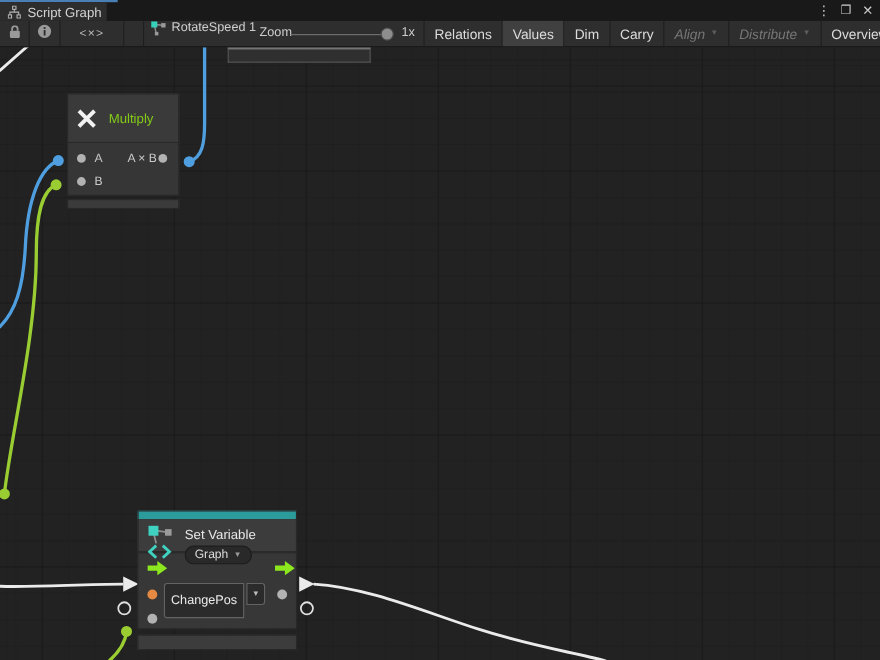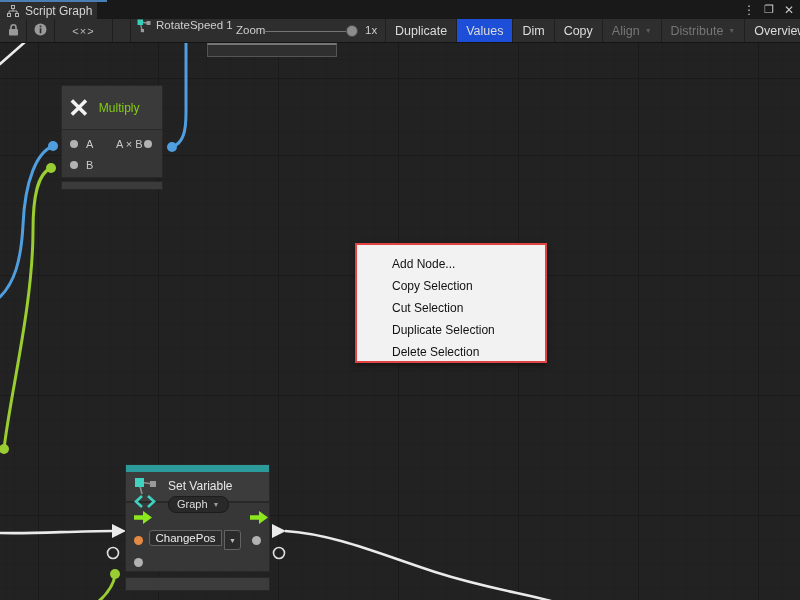--- a/index.html
+++ b/index.html
@@ -31,22 +31,22 @@
   .tb-graphref .label { font-size:11.5px; color:#cecece; margin-left:5px; }
   .tb-zoom-label { position:absolute; left:236px; top:5px; font-size:11.5px; color:#cecece; }
   .tb-zoom-track { position:absolute; left:264px; top:12px; width:93px; height:1px; background:#757575; }
   .tb-zoom-knob { position:absolute; left:346px; top:6px; width:12px; height:12px; border-radius:50%;
     background:#8d8d8d; border:1px solid #4a4a4a; }
   .tb-zoom-level { position:absolute; left:365px; top:5px; font-size:11.5px; color:#cecece;text-align:right; }
   .tb-right { position:absolute; left:385px; top:0; height:23px; display:flex; }
   .tb-right .rbtn { height:23px; display:flex; align-items:center; padding:0 9px; font-size:12.5px;
     border-right:1px solid #1f1f1f; white-space:nowrap; color:#dcdcdc; }
   .tb-right .rbtn:first-child { border-left:1px solid #1f1f1f; }
-  .tb-right .rbtn.active { background:#1d4ed8; }
-  .tb-right .rbtn.disabled { color:#767676; }
+  .tb-right .rbtn.active { background:#404040; }
+  .tb-right .rbtn.disabled { color:#767676;font-style:italic; }
   .tb-right .caret { font-size:7px; margin-left:5px; color:#8a8a8a; }
   .tb-right .rbtn.disabled .caret { color:#5d5d5d; }
 
   
   .canvas { position:absolute; left:0; top:43px; width:800px; height:557px; overflow:hidden;
     background-color:#222222;
     background-image:
       repeating-linear-gradient(to right, #1a1a1a 0 1px, transparent 1px 120px),
       repeating-linear-gradient(to bottom, #1a1a1a 0 1px, transparent 1px 120px),
       repeating-linear-gradient(to right, #1f1f1f 0 1px, transparent 1px 24px),
@@ -79,21 +79,21 @@
   .n-setvar .hdr { height:30px; background:#3c3c3c; display:flex; align-items:flex-start; border-top:none; }
   .n-setvar .hdr .hcol { margin-top:4px; }
   .n-setvar .title { font-size:12px; color:#e8e8e8; margin-top:3px; }
   .gbtn { margin-top:3px; display:inline-flex; align-items:center; background:#292929; border:1px solid #1c1c1c;
     border-radius:8px; padding:1px 8px 2px 8px; font-size:11px; color:#dcdcdc; }
   .gbtn .caret { font-size:7px; color:#9a9a9a; margin-left:5px; }
   .n-setvar .body { height:70px; background:#373737; }
   .n-setvar .row1 { position:relative; height:26px; }
   .n-setvar .row2 { position:relative; height:22px; }
   .n-setvar .row3 { position:relative; height:21px; }
-  .varsel { position:absolute; left:23px; top:1px; width:73px; height:16px; background:#2b2b2b;
+  .varsel { position:absolute; left:23px; top:1px; width:73px; height:32px; background:#2b2b2b;
     border:1px solid #636363; border-radius:3px 0 0 3px; display:flex; align-items:center; justify-content:center;
     font-size:11.5px; color:#ececec; }
   .varsel-caret { position:absolute; left:98px; top:1px; width:17px; height:20px; background:#2b2b2b;
     border:1px solid #636363; border-radius:0 3px 3px 0; display:flex; align-items:center; justify-content:center;
     font-size:7px; color:#bdbdbd; }
   .n-setvar .ftr { height:14px; background:#3c3c3c; margin-top:5px; }
 
   
   .ctx-menu { position:absolute; left:355px; top:200px; width:192px; height:120px; background:#f2f2f2;
     border:2px solid #e04343; padding-top:8px; box-shadow:0 2px 6px rgba(0,0,0,0.45); }
@@ -156,30 +156,30 @@
       </span>
       <span class="label">RotateSpeed 1</span>
     </div>
     <span class="tb-zoom-label">Zoom</span>
     <div class="tb-zoom-track"></div>
     <div class="tb-zoom-knob"></div>
     <span class="tb-zoom-level">1x</span>
 
     <div class="tb-right">
       <div class="rbtn">
-        <span>Duplicate</span>
+        <span>Relations</span>
       </div>
       <div class="rbtn active">
         <span>Values</span>
       </div>
       <div class="rbtn">
         <span>Dim</span>
       </div>
       <div class="rbtn">
-        <span>Copy</span>
+        <span>Carry</span>
       </div>
       <div class="rbtn disabled">
         <span>Align</span>
         <span class="caret">▼</span>
       </div>
       <div class="rbtn disabled">
         <span>Distribute</span>
         <span class="caret">▼</span>
       </div>
       <div class="rbtn">
@@ -285,22 +285,15 @@
           </span>
           <span class="pdot" style="left:126px; width:9px; height:9px"></span>
         </div>
         <div class="row3">
           <span class="pdot" style="left:8px; width:9px; height:9px"></span>
         </div>
       </div>
       <div class="sect ftr"></div>
     </div>
 
-    <div class="ctx-menu">
-      <div class="ctx-item">Add Node...</div>
-      <div class="ctx-item">Copy Selection</div>
-      <div class="ctx-item">Cut Selection</div>
-      <div class="ctx-item">Duplicate Selection</div>
-      <div class="ctx-item">Delete Selection</div>
-    </div>
 
   </div>
 </div>
 
 </body></html>

